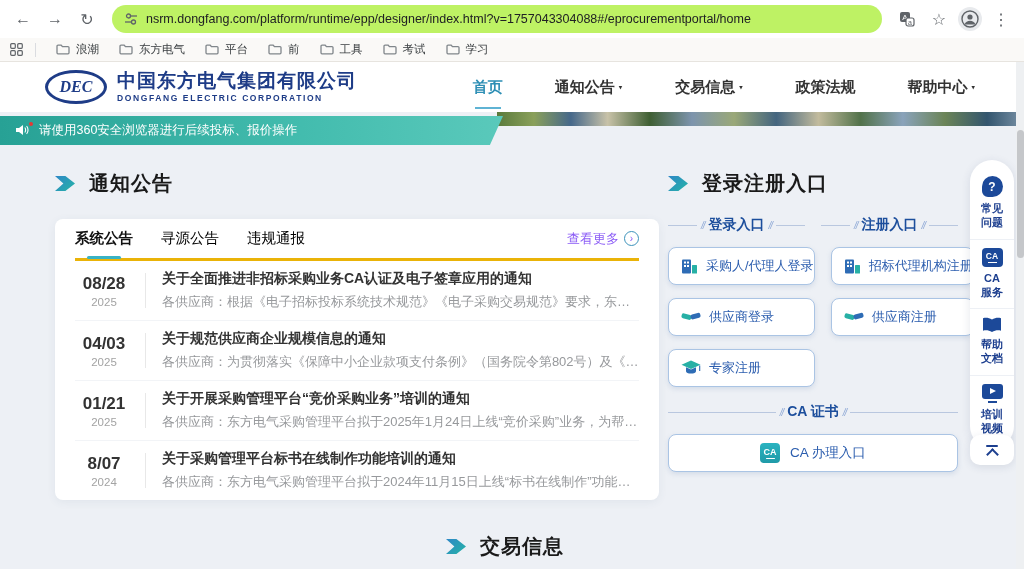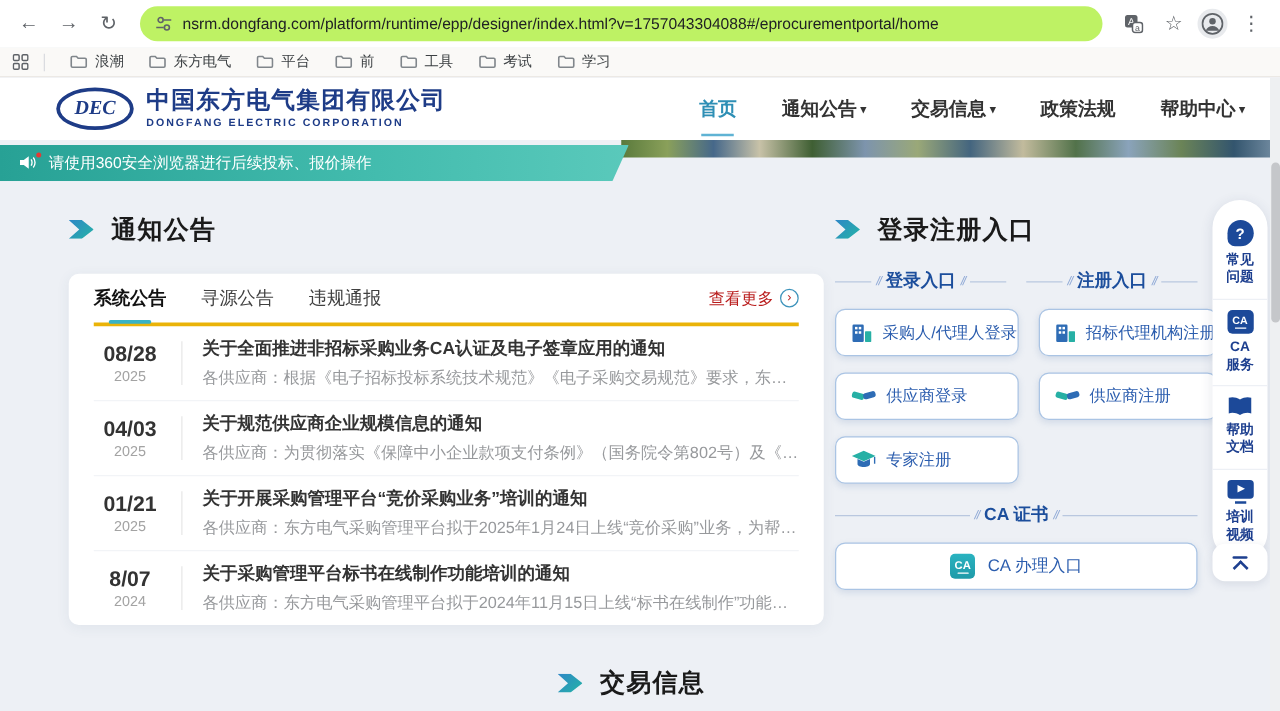--- a/index.html
+++ b/index.html
@@ -13,27 +13,27 @@
               padding:0 12px; gap:8px; margin:0 6px; min-width:0; }
   .url-text { font-size:12.5px; color:#202124; white-space:nowrap; overflow:hidden; text-overflow:ellipsis; }
   .avatar { width:24px; height:24px; border-radius:50%; background:#e8eaed; display:flex; align-items:center; justify-content:center; }
   .bookmarks { height:24px; background:#faf9f7; border-bottom:1px solid #e7e4df; display:flex; align-items:center; padding:0 10px; gap:4px; }
   .bm-sep { width:1px; height:14px; background:#dadce0; margin:0 8px; }
   .bm-item { display:flex; align-items:center; gap:6px; font-size:11.5px; color:#3c4043; padding:2px 8px; border-radius:4px; cursor:pointer; white-space:nowrap; }
 
   
   .page { position:relative; width:1024px; height:507px; background:#edf0f5; overflow:hidden; }
 
-  .site-header { position:absolute; left:0; top:0; width:100%; height:50px; background:#fff; display:flex; align-items:center; padding:0 28px 0 45px; }
+  .site-header { position:absolute; left:0; top:0; width:100%; height:50px; background:#fff; display:flex; align-items:center; padding:0 48px 0 45px; }
   .logo-oval { width:62px; height:34px; border:3px solid #1e3c87; border-radius:50%; display:flex; align-items:center; justify-content:center;
                color:#1e3c87; font-weight:bold; font-style:italic; font-size:16px; font-family:"Liberation Serif", serif; flex:0 0 auto; }
   .company { margin-left:10px; line-height:1.1; }
   .company .cn { font-size:19px; font-weight:bold; color:#1e3c87; letter-spacing:1px; }
   .company .en { font-size:8.5px; font-weight:bold; color:#1e3c87; letter-spacing:1.6px; margin-top:2px; }
-  .main-nav { margin-left:auto; display:flex; gap:36px; align-items:flex-start; }
+  .main-nav { margin-left:auto; display:flex; gap:52px; align-items:flex-start;font-family:Liberation Mono, monospace; }
   .nav-item { font-size:15px; font-weight:bold; color:#333; cursor:pointer; position:relative; display:flex; align-items:center; gap:3px; padding:6px 0; }
   .nav-item .caret { font-size:9px; color:#333; }
   .nav-item.active { color:#2e8fb5; }
   .nav-item.active::after { content:""; position:absolute; left:2px; right:2px; bottom:-6px; height:2px; background:#5fb3d4; }
 
   .photo-strip { position:absolute; left:497px; right:0; top:50px; height:14px;
     background:linear-gradient(90deg,#5a7a3c,#8aa05a 7%,#46688a 14%,#c8c2a8 21%,#3f5f33 29%,#7d94ad 37%,#9aa878 45%,#44657f 53%,#c2bb9d 61%,#52724a 69%,#8aa3bb 77%,#6b8457 85%,#33556e 93%,#7b93a8 100%); }
   .ribbon { position:absolute; left:0; top:54px; width:503px; height:29px;
     background:linear-gradient(90deg,#27a195,#43bcae 60%,#5ac9bb);
     clip-path:polygon(0 0,100% 0,97.4% 100%,0 100%);
@@ -42,24 +42,24 @@
   .red-dot { position:absolute; right:-2px; top:-2px; width:4px; height:4px; border-radius:50%; background:#e53935; }
 
   .section-head { display:flex; align-items:center; gap:14px; }
   .head-arrow { width:20px; height:17px; background:linear-gradient(135deg,#2f86c8,#25b5a5);
     clip-path:polygon(0 6%,52% 6%,100% 50%,52% 94%,0 94%,42% 50%); flex:0 0 auto; }
   .head-title { font-size:20px; font-weight:bold; color:#1a1a1a; letter-spacing:1px; }
 
   .left-col { position:absolute; left:55px; top:108px; width:604px; }
   .notice-card { margin-top:22px; background:#fff; border-radius:8px; box-shadow:0 2px 10px rgba(60,80,120,.07); padding:0 20px; }
   .tabs-row { height:42px; display:flex; align-items:center; border-bottom:3px solid #eab308; }
-  .tab { font-size:14.5px; color:#404040; margin-right:28px; cursor:pointer; position:relative; padding:11px 0; }
+  .tab { font-size:14.5px; color:#000000; margin-right:28px; cursor:pointer; position:relative; padding:11px 0; }
   .tab.active { font-weight:bold; color:#111; }
   .tab.active::after { content:""; position:absolute; left:50%; transform:translateX(-50%); bottom:0; width:34px; height:3px; border-radius:2px; background:#39b3c5; }
-  .more { margin-left:auto; display:flex; align-items:center; gap:5px; color:#b91c1c; font-size:13px; cursor:pointer;text-align:right; }
+  .more { margin-left:auto; display:flex; align-items:center; gap:5px; color:#8b5cf6; font-size:13px; cursor:pointer;text-align:right; }
   .more-circ { width:15px; height:15px; border:1px solid #3d93bb; border-radius:50%; display:flex; align-items:center; justify-content:center; font-size:10px; line-height:1; }
 
   .n-item { display:flex; align-items:center; padding:9px 0; border-bottom:1px solid #f2f4f7; cursor:pointer; }
   .n-item:last-child { border-bottom:none; }
   .n-date { width:58px; text-align:center; flex:0 0 auto; }
   .n-date .d { font-size:17px; font-weight:bold; color:#333; }
   .n-date .y { font-size:11.5px; color:#a3a3a3; margin-top:2px; }
   .n-vline { width:1px; align-self:stretch; background:#e8e8e8; margin:3px 16px 3px 12px; }
   .n-body { min-width:0; display:flex; flex-direction:column; gap:5px;justify-content:flex-end; }
   .n-title { font-size:14px; font-weight:bold; color:#333; white-space:nowrap; overflow:hidden; text-overflow:ellipsis; }

